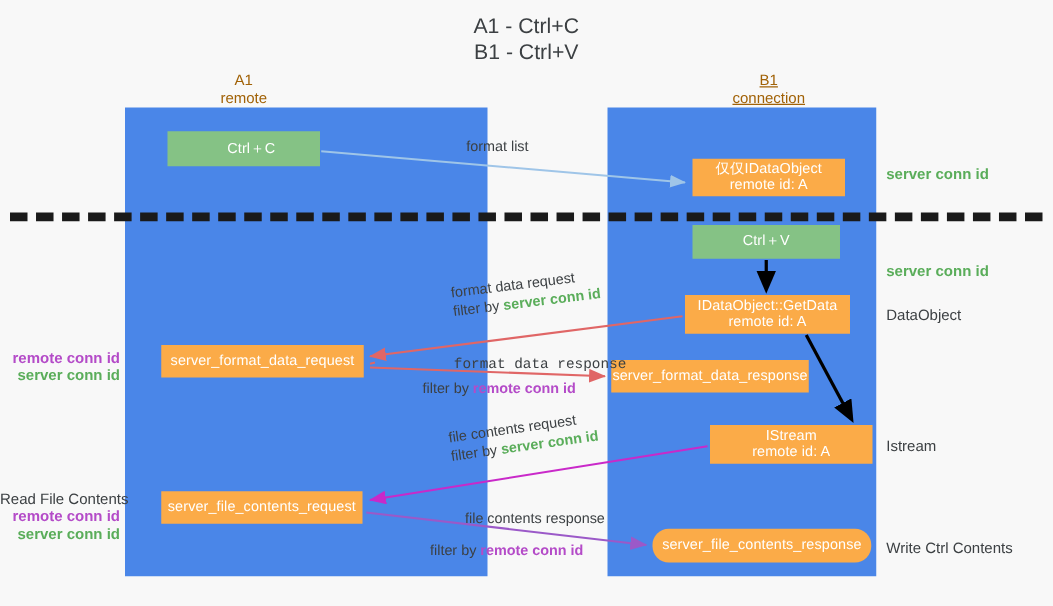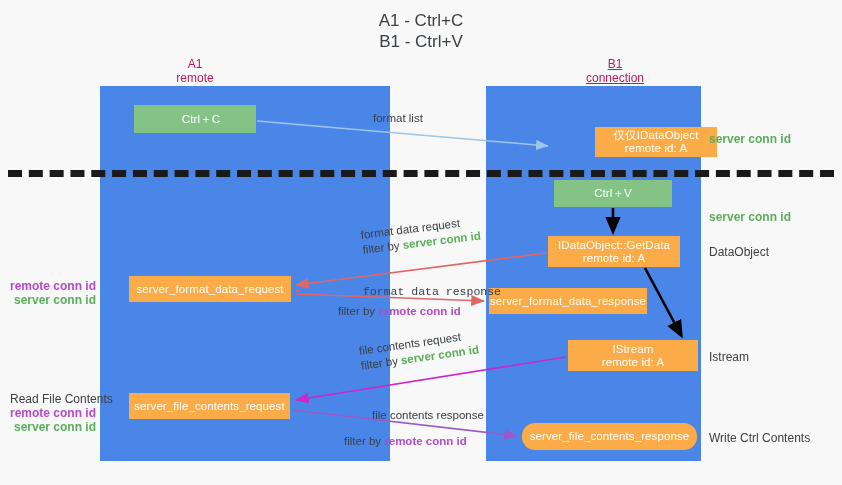--- a/index.html
+++ b/index.html
@@ -32,21 +32,21 @@
     line-height: 21px;
     color: #3c4043;
     white-space: pre-line;
   }
 
   
   .col-header {
     text-align: center;
     font-size: 12px;
     line-height: 14px;
-    color: #be185d;
+    color: #a16207;
     white-space: pre-line;
   }
   #hdr-a1 { left: 120px; top: 57px; width: 150px; }
   #hdr-b1 { left: 520px; top: 57px; width: 190px; text-decoration: underline; }
 
   
   .lane {
     background: #4a86e8;
   }
   #lane-a1 { left: 100px; top: 86px; width: 290px; height: 375px; }
@@ -70,21 +70,21 @@
     color: #ffffff;
     font-size: 11.5px;
     line-height: 13px;
     white-space: pre-line;
     letter-spacing: 0.1px;
   }
   .node.green { background: #85c285; }
   .node.orange { background: #fbab48; }
 
   #n-ctrlc        { left: 134px; top: 105px; width: 122px; height: 28px; padding-left: 12px; }
-  #n-idataobject  { left: 554px; top: 127px; width: 122px; height: 30px; margin-left: 41px; }
+  #n-idataobject  { left: 554px; top: 127px; width: 122px; height: 30px; }
   #n-ctrlv        { left: 554px; top: 180px; width: 118px; height: 27px; }
   #n-getdata      { left: 548px; top: 236px; width: 132px; height: 31px; }
   #n-fmt-req      { left: 129px; top: 276px; width: 162px; height: 26px; }
   #n-fmt-resp     { left: 489px; top: 288px; width: 158px; height: 26px; }
   #n-istream      { left: 568px; top: 340px; width: 130px; height: 31px; }
   #n-file-req     { left: 129px; top: 393px; width: 161px; height: 26px; }
   #n-file-resp    { left: 522px; top: 423px; width: 175px; height: 27px; border-radius: 13px; }
 
   
   .side-note {
@@ -102,21 +102,21 @@
 
   
   .left-note {
     font-size: 12px;
     line-height: 14px;
     white-space: nowrap;
     text-align: right;
   }
   .left-note .remote { color: #b44bc8; font-weight: bold; display: block; }
   .left-note .server { color: #5aad5a; font-weight: bold; display: block; }
-  .left-note .plain  { color: #3c4043; display: block; padding-left: 10px; }
+  .left-note .plain  { color: #3c4043; display: block; }
   #left-note-1 { left: 0px; top: 279px; width: 96px; }
   #left-note-2 { left: 0px; top: 392px; width: 96px; }
 
   
   .edge-label {
     font-size: 11.5px;
     line-height: 15px;
     color: #3c4043;
     white-space: nowrap;
   }

